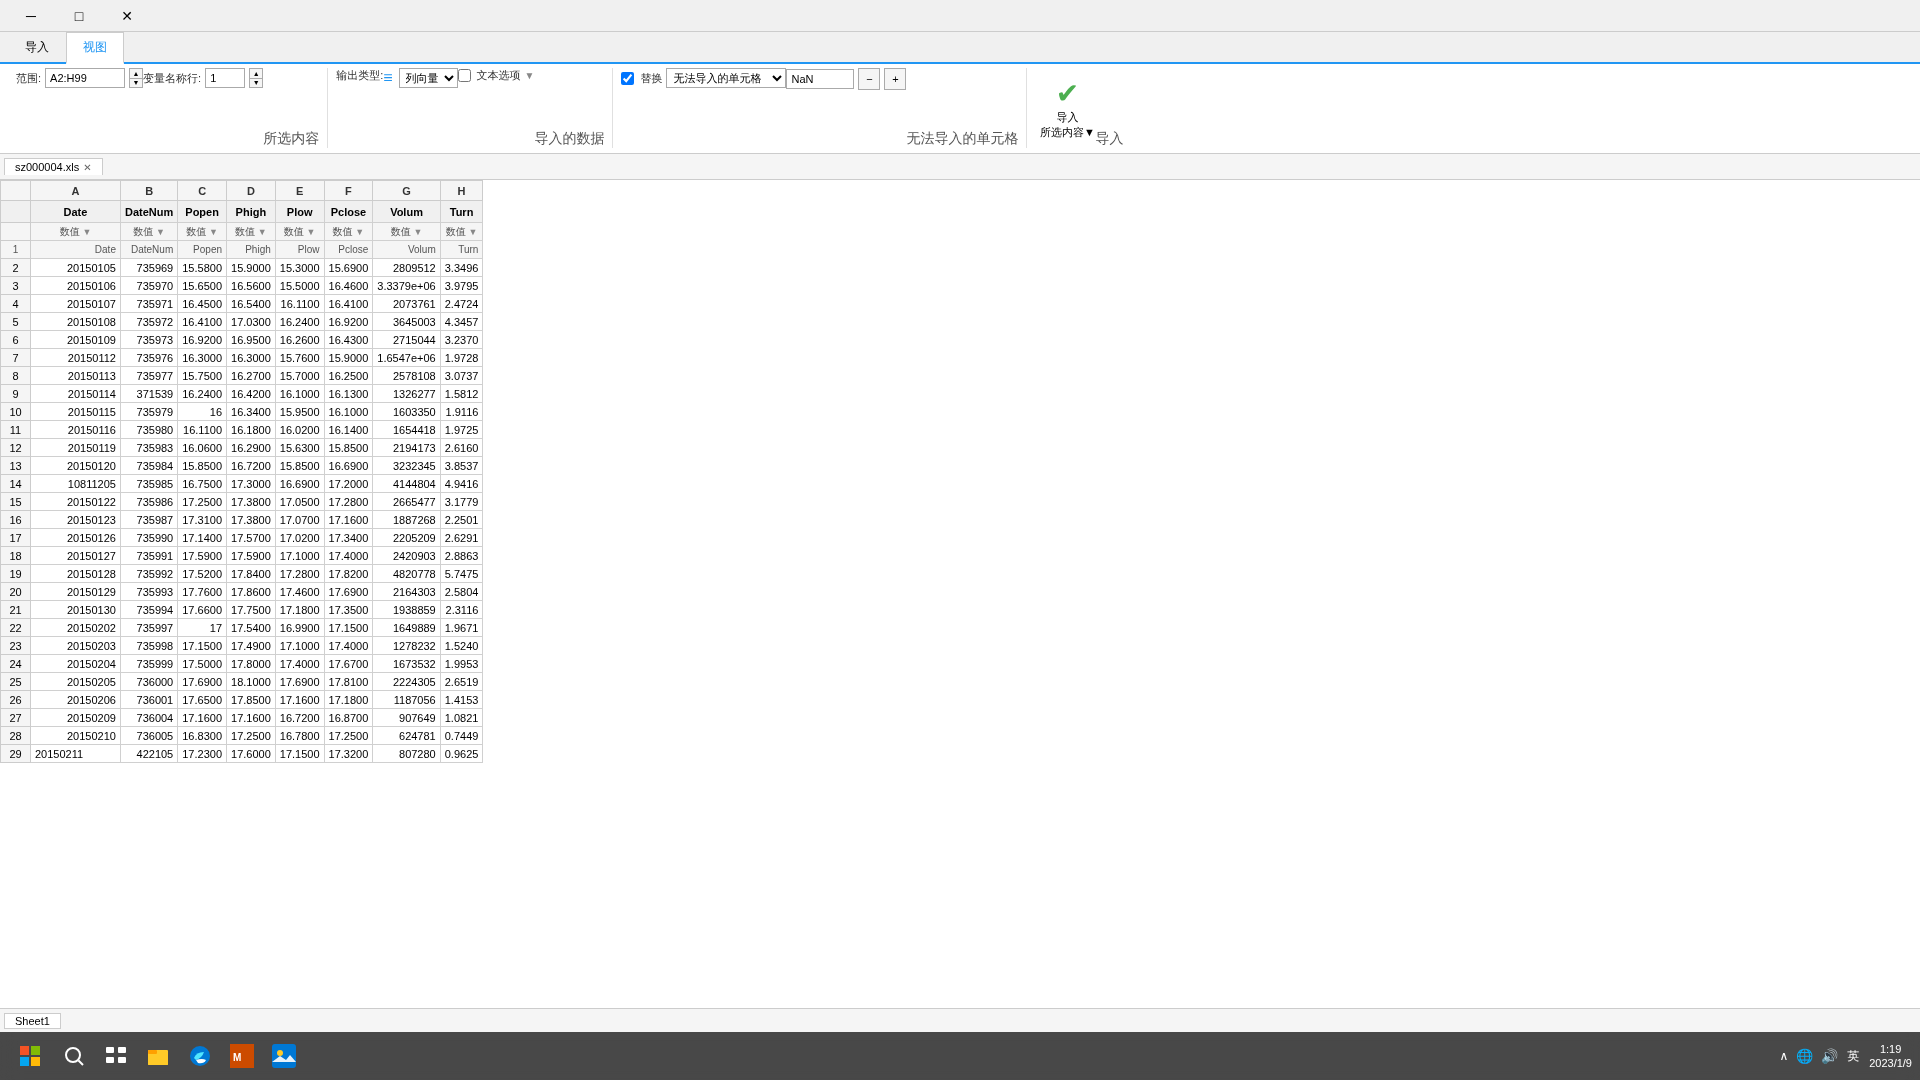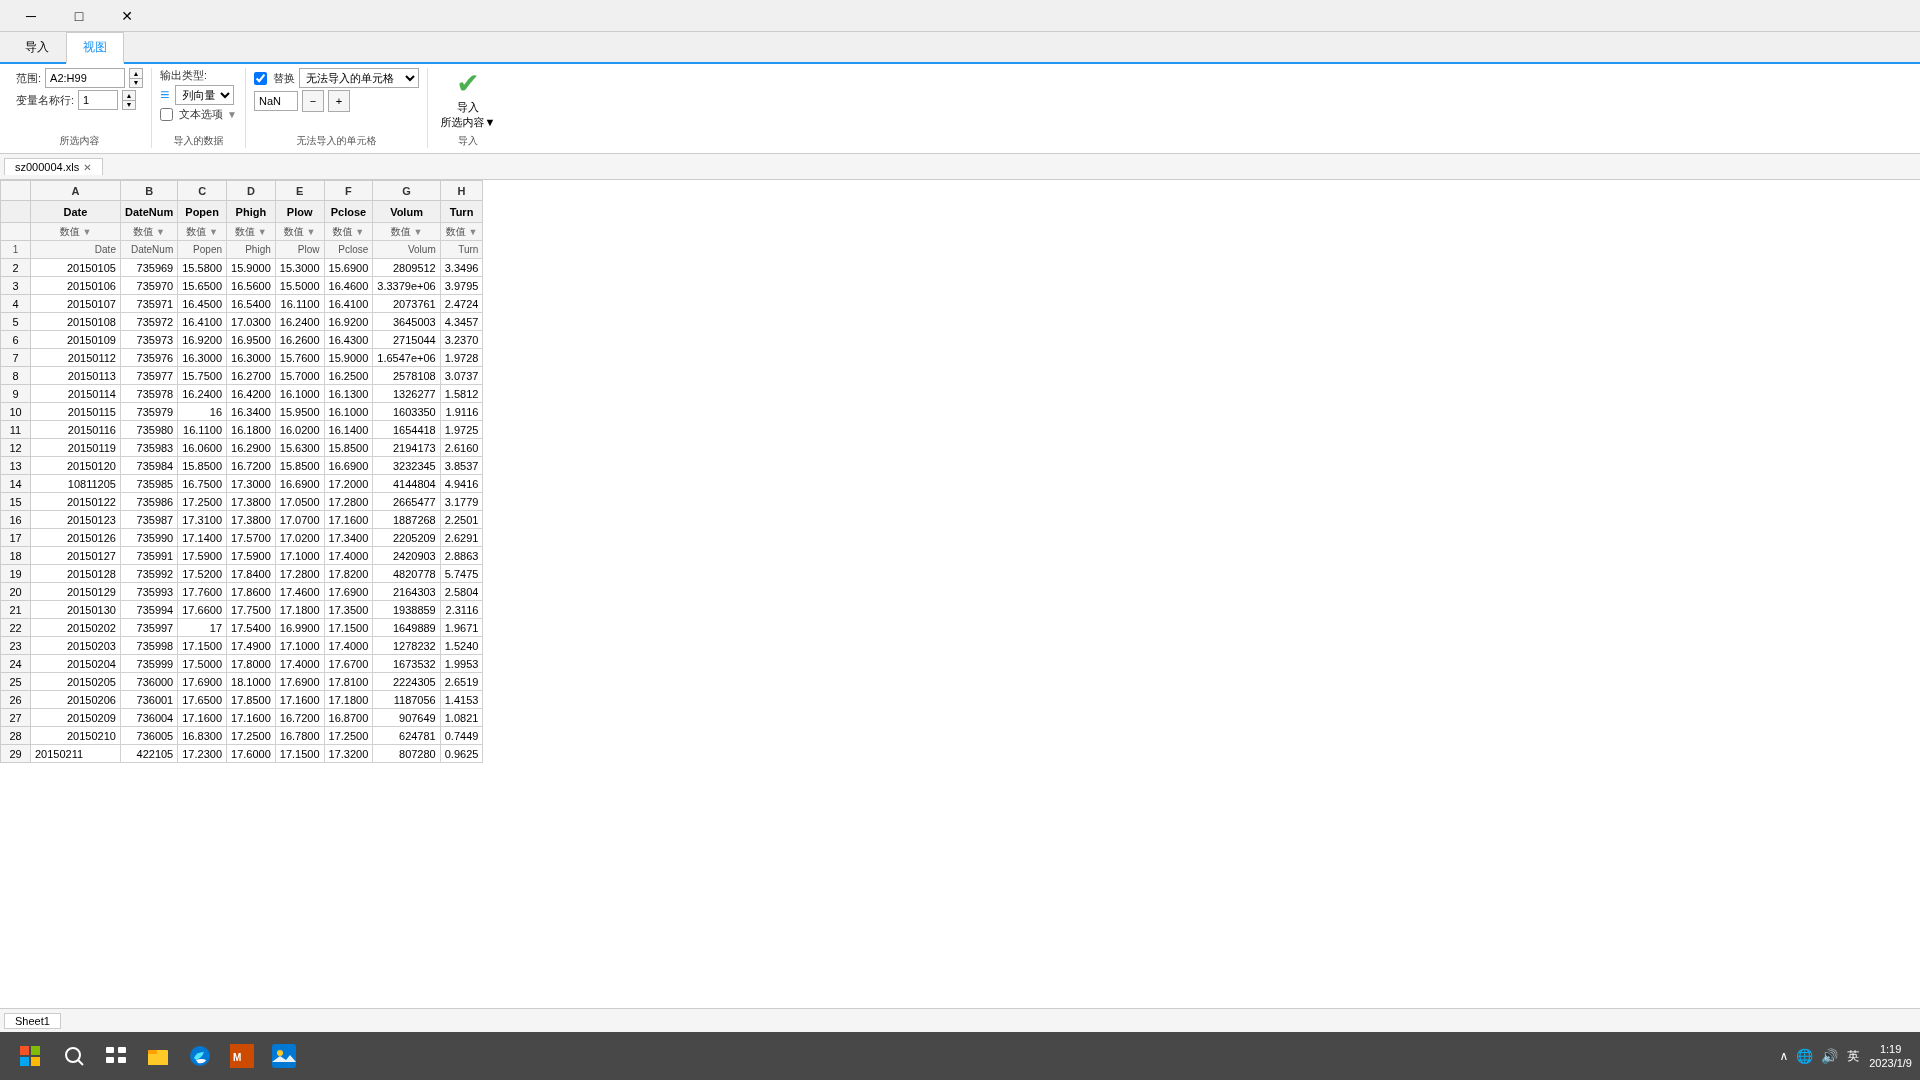--- a/index.html
+++ b/index.html
@@ -66,30 +66,30 @@
       background: white;
       border-bottom: 1px solid #ccc;
       padding: 4px 8px;
       display: flex;
       align-items: flex-start;
       gap: 0;
       min-height: 90px;
     }
     .ribbon-group {
       display: flex;
-      flex-direction: column;
+      flex-direction: row;
       align-items: flex-start;
       padding: 0 8px;
       border-right: 1px solid #e0e0e0;
       min-height: 80px;
       justify-content: flex-start;
     }
     .ribbon-group:last-child { border-right: none; }
     .ribbon-group-label {
-      font-size: 10px;
+      font-size: 14px;
       color: #555;
       margin-top: auto;
       padding-top: 4px;
       align-self: center;
     }
     .ribbon-row {
       display: flex;
       align-items: center;
       gap: 4px;
       margin-bottom: 2px;
@@ -139,21 +139,21 @@
     }
     .import-big-btn .icon-check {
       color: #4CAF50;
       font-size: 28px;
     }
     .nan-input {
       border: 1px solid #aaa;
       padding: 1px 4px;
       font-size: 11px;
       height: 20px;
-      width: 44px;
+      width: 68px;
     }
 
     
     .file-tab-bar {
       background: #f5f5f5;
       border-bottom: 1px solid #ccc;
       display: flex;
       align-items: center;
       padding: 0 4px;
       height: 26px;
@@ -561,21 +561,21 @@
                 <td>15.7500</td>
                 <td>16.2700</td>
                 <td>15.7000</td>
                 <td>16.2500</td>
                 <td>2578108</td>
                 <td>3.0737</td>
               </tr>
               <tr class="data-row">
                 <td class="row-num">9</td>
                 <td style="text-align: right;">20150114</td>
-                <td>735978</td>
+                <td>371539</td>
                 <td>16.2400</td>
                 <td>16.4200</td>
                 <td>16.1000</td>
                 <td>16.1300</td>
                 <td>1326277</td>
                 <td>1.5812</td>
               </tr>
               <tr class="data-row">
                 <td class="row-num">10</td>
                 <td style="text-align: right;">20150115</td>

